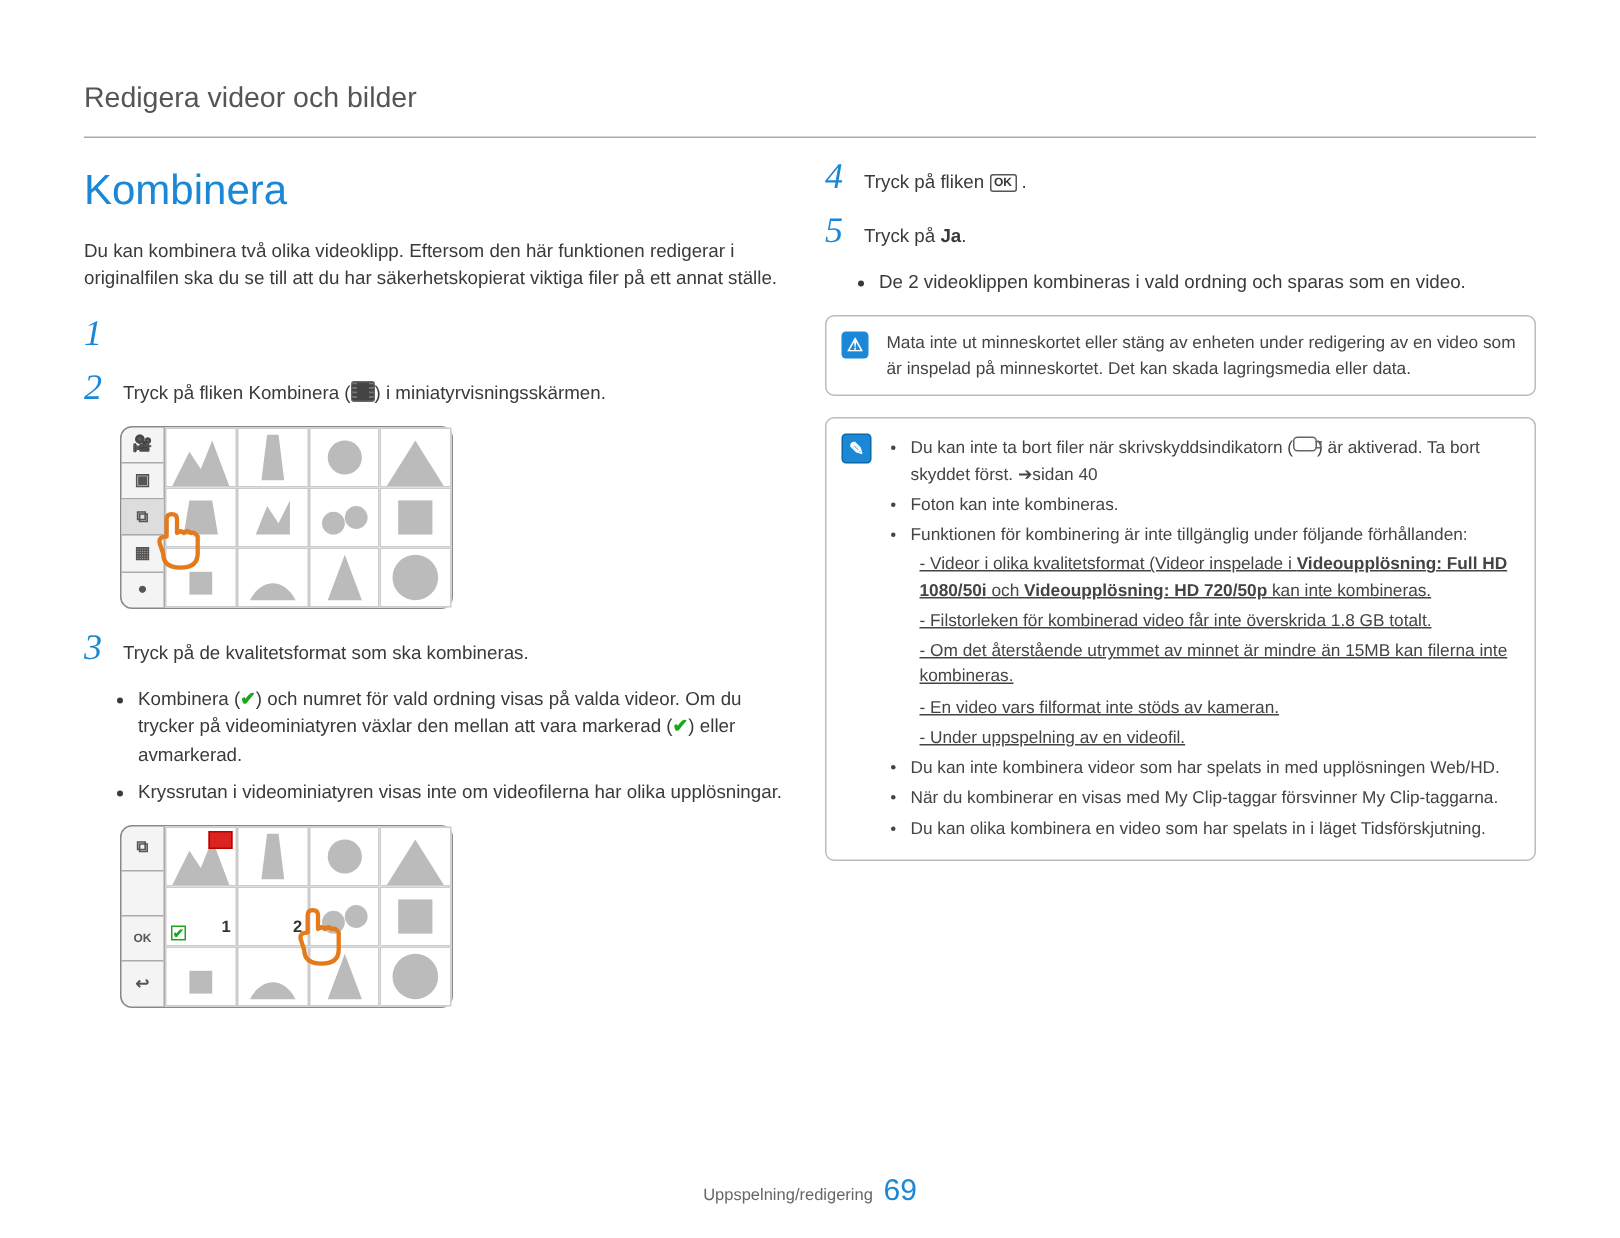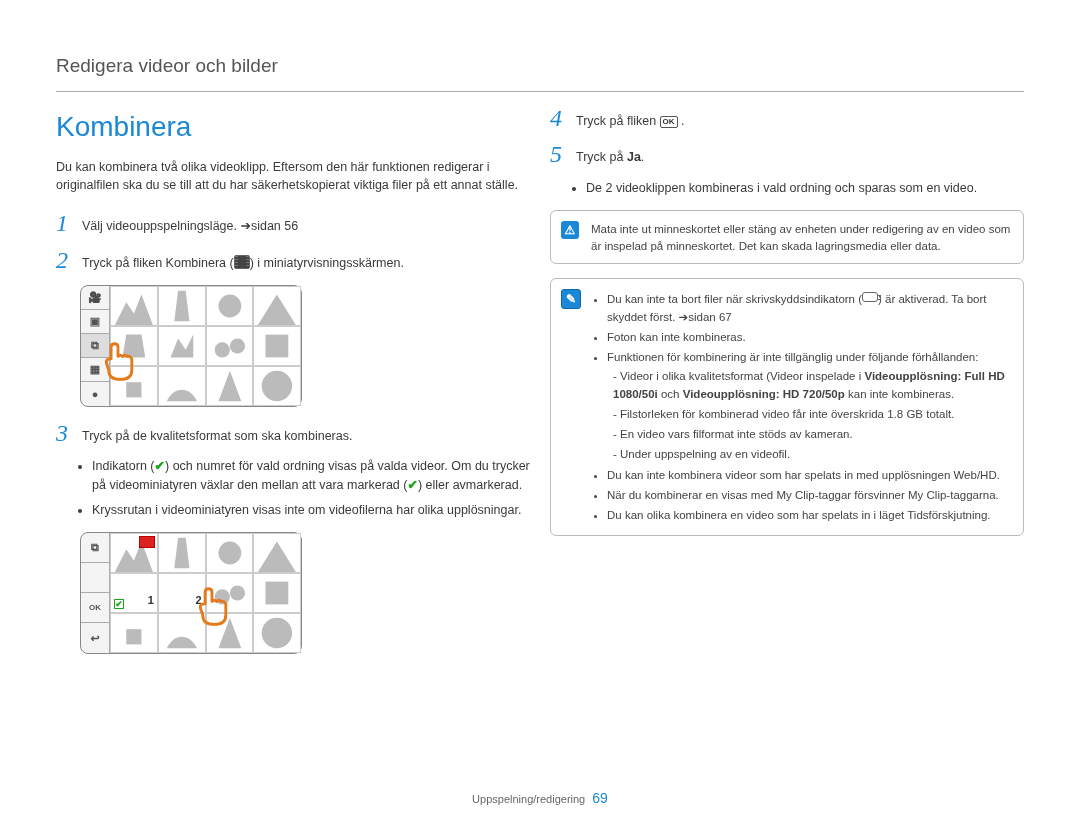--- a/index.html
+++ b/index.html
@@ -27,56 +27,53 @@
   .inline-filmicon:before{left:0;} .inline-filmicon:after{right:0;}
   .inline-check{ color:#1aa81a; font-weight:bold;}
   .inline-key{ display:inline-block; width:14px; height:8px; border:1px solid #666; border-radius:3px; position:relative; vertical-align:1px;}
   .inline-key:after{ content:""; position:absolute; right:-4px; top:2px; width:3px; height:3px; border:1px solid #666; border-left:0;}
   .notebox{ border:1px solid #bbb; border-radius:6px; padding:10px 12px 8px 40px; position:relative; font-size:11.5px; margin-bottom:14px; color:#444;}
   .notebox .nicon{ position:absolute; left:10px; top:10px; width:18px; height:18px; border-radius:3px; display:flex; align-items:center; justify-content:center; font-size:12px; font-weight:bold; color:#fff;}
   .warn-icon{ background:#1a88d6;}
   .note-icon{ background:#1a88d6; border:1px solid #0a68a6;}
   .notebox ul{ list-style:disc; padding-left:16px; margin:2px 0 0 0;}
   .notebox ul li{ margin-bottom:3px;}
-  .notebox ul ul{ list-style:none; padding-left:6px; margin-top:2px;}
+  .notebox ul ul{ list-style:none; padding-left:6px; margin-top:2px;text-decoration:underline;}
   .notebox ul ul li:before{ content:"- "; }
   .thumb-screen{ width:220px; border:1px solid #888; border-radius:8px; position:relative; margin:4px 0 14px 24px; background:#f4f4f4; display:flex;}
   .side-tabs{ width:28px; display:flex; flex-direction:column; border-right:1px solid #aaa;}
   .side-tabs div{ flex:1; display:flex; align-items:center; justify-content:center; border-bottom:1px solid #aaa; font-size:11px; font-weight:bold; color:#555;}
   .side-tabs div:last-child{border-bottom:0;}
   .grid{ flex:1; display:grid; grid-template-columns:repeat(4,1fr); grid-template-rows:repeat(3,1fr);}
   .cell{ border:1px solid #ccc; position:relative; overflow:hidden; background:#fff;}
   .cell svg{ width:100%; height:100%; display:block;}
   .hand{ position:absolute; width:46px; height:46px;}
   .hand svg{ width:100%; height:100%; display:block;}
   .numbadge{ position:absolute; bottom:3px; right:3px; font-size:11px; font-weight:bold; color:#333;}
   .greencheck{ position:absolute; bottom:3px; left:3px; color:#1aa81a; font-size:9px; font-weight:bold; border:1px solid #1aa81a; width:8px; height:8px; line-height:8px; text-align:center;}
   .footer{ position:absolute; bottom:16px; left:0; right:0; text-align:center; font-size:11px; color:#666;}
-  .footer .pn{ color:#1a88d6; font-size:14px; margin-left:4px;}
+  .footer .pn{ color:#1a88d6; font-size:20px; margin-left:4px;}
   .red-film{ position:absolute; top:2px; right:2px; width:14px; height:10px; background:#d22; border:1px solid #b00;}
 </style>
 </head>
 <body>
 
 <div class="page">
 
   <h1 class="page-title">Redigera videor och bilder</h1>
   <hr class="rule">
 
   <div class="columns">
 
     <div class="col">
       <h2 class="sect">Kombinera</h2>
       <p class="intro">Du kan kombinera två olika videoklipp. Eftersom den här funktionen redigerar i originalfilen ska du se till att du har säkerhetskopierat viktiga filer på ett annat ställe.</p>
 
       <div class="step">
         <div class="stepnum">1</div>
-        <div class="stepbody">
-          <span>Välj videouppspelningsläge. </span><span class="arrow">➔</span><span>sidan 56</span>
-        </div>
       </div>
 
       <div class="step">
         <div class="stepnum">2</div>
         <div class="stepbody">
           <span>Tryck på fliken Kombinera (</span><span class="inline-filmicon"></span><span>) i miniatyrvisningsskärmen.</span>
         </div>
       </div>
 
       <div class="thumb-screen" style="height:120px;">
@@ -156,21 +153,21 @@
             </svg>
         </div>
       </div>
 
       <div class="step">
         <div class="stepnum">3</div>
         <div class="stepbody">Tryck på de kvalitetsformat som ska kombineras.</div>
       </div>
       <ul class="bullets">
         <li>
-          <span>Indikatorn (</span><span class="inline-check">✔</span><span>) och numret för vald ordning visas på valda videor. Om du trycker på videominiatyren växlar den mellan att vara markerad (</span><span class="inline-check">✔</span><span>) eller avmarkerad.</span>
+          <span>Kombinera (</span><span class="inline-check">✔</span><span>) och numret för vald ordning visas på valda videor. Om du trycker på videominiatyren växlar den mellan att vara markerad (</span><span class="inline-check">✔</span><span>) eller avmarkerad.</span>
         </li>
         <li>Kryssrutan i videominiatyren visas inte om videofilerna har olika upplösningar.</li>
       </ul>
 
       <div class="thumb-screen" style="height:120px;">
         <div class="side-tabs" style="grid-template-rows:repeat(4,1fr);">
           <div>⧉</div>
           <div></div>
           <div style="font-size:8px;">OK</div>
           <div>↩</div>
@@ -265,28 +262,29 @@
 
       <div class="notebox">
         <div class="nicon warn-icon">⚠</div>
         <div>Mata inte ut minneskortet eller stäng av enheten under redigering av en video som är inspelad på minneskortet. Det kan skada lagringsmedia eller data.</div>
       </div>
 
       <div class="notebox">
         <div class="nicon note-icon">✎</div>
         <ul>
           <li>
-            <span>Du kan inte ta bort filer när skrivskyddsindikatorn (</span><span class="inline-key"></span><span>) är aktiverad. Ta bort skyddet först. </span><span>➔</span><span>sidan 67</span>
+            <span>Du kan inte ta bort filer när skrivskyddsindikatorn (</span><span class="inline-key"></span><span>) är aktiverad. Ta bort skyddet först. </span><span>➔</span><span>sidan 40</span>
           </li>
           <li>Foton kan inte kombineras.</li>
           <li>
             <span>Funktionen för kombinering är inte tillgänglig under följande förhållanden:</span>
             <ul>
               <li><span>Videor i olika kvalitetsformat (Videor inspelade i </span><b>Videoupplösning: Full HD 1080/50i</b><span> och </span><b>Videoupplösning: HD 720/50p</b><span> kan inte kombineras.</span></li>
               <li>Filstorleken för kombinerad video får inte överskrida 1.8 GB totalt.</li>
+              <li>Om det återstående utrymmet av minnet är mindre än 15MB kan filerna inte kombineras.</li>
               <li>En video vars filformat inte stöds av kameran.</li>
               <li>Under uppspelning av en videofil.</li>
             </ul>
           </li>
           <li>Du kan inte kombinera videor som har spelats in med upplösningen Web/HD.</li>
           <li>När du kombinerar en visas med My Clip-taggar försvinner My Clip-taggarna.</li>
           <li>Du kan olika kombinera en video som har spelats in i läget Tidsförskjutning.</li>
         </ul>
       </div>
     </div>

